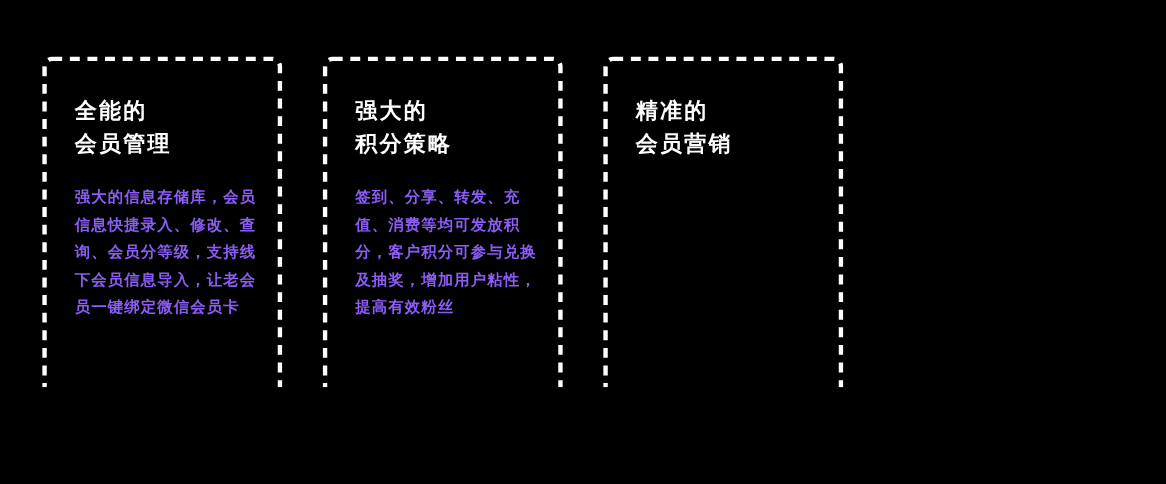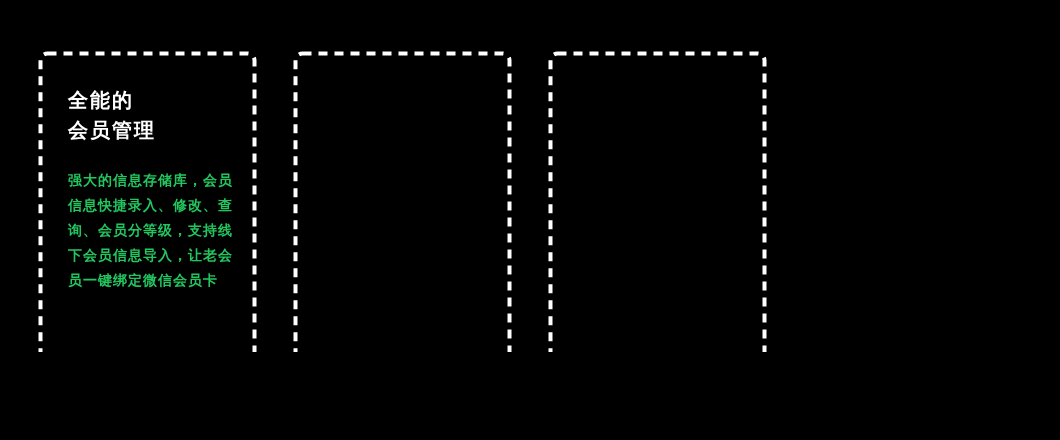--- a/index.html
+++ b/index.html
@@ -44,21 +44,21 @@
     white-space: pre-line;
     color: #ffffff;
   }
   .card-body {
     margin: 0;
     font-size: 14px;
     line-height: 25px;
     font-weight: 700;
     letter-spacing: 1px;
     white-space: pre-line;
-    color: #22c55e;
+    color: #8b5cf6;
   }
 </style>
 </head>
 <body>
 
 <div class="stage">
 
   <div class="card" style="left:38px">
     <svg class="border-svg" viewBox="0 0 219 327" preserveAspectRatio="none">
       <rect x="2.5" y="2.5" width="214" height="322" rx="7" fill="none" stroke="#ffffff" stroke-width="4" stroke-dasharray="9 7"></rect>
@@ -71,24 +71,35 @@
 询、会员分等级，支持线
 下会员信息导入，让老会
 员一键绑定微信会员卡</p>
     </div>
   </div>
 
   <div class="card" style="left:293px">
     <svg class="border-svg" viewBox="0 0 219 327" preserveAspectRatio="none">
       <rect x="2.5" y="2.5" width="214" height="322" rx="7" fill="none" stroke="#ffffff" stroke-width="4" stroke-dasharray="9 7"></rect>
     </svg>
+    <div class="content">
+      <h2 class="card-title">强大的
+积分策略</h2>
+      <p class="card-body">签到、分享、转发、充
+值、消费等均可发放积
+分，客户积分可参与兑换
+及抽奖，增加用户粘性，
+提高有效粉丝</p>
+    </div>
   </div>
 
   <div class="card" style="left:548px">
     <svg class="border-svg" viewBox="0 0 219 327" preserveAspectRatio="none">
       <rect x="2.5" y="2.5" width="214" height="322" rx="7" fill="none" stroke="#ffffff" stroke-width="4" stroke-dasharray="9 7"></rect>
     </svg>
     <div class="content">
+      <h2 class="card-title">精准的
+会员营销</h2>
     </div>
   </div>
 
 
 </div>
 
 </body></html>

